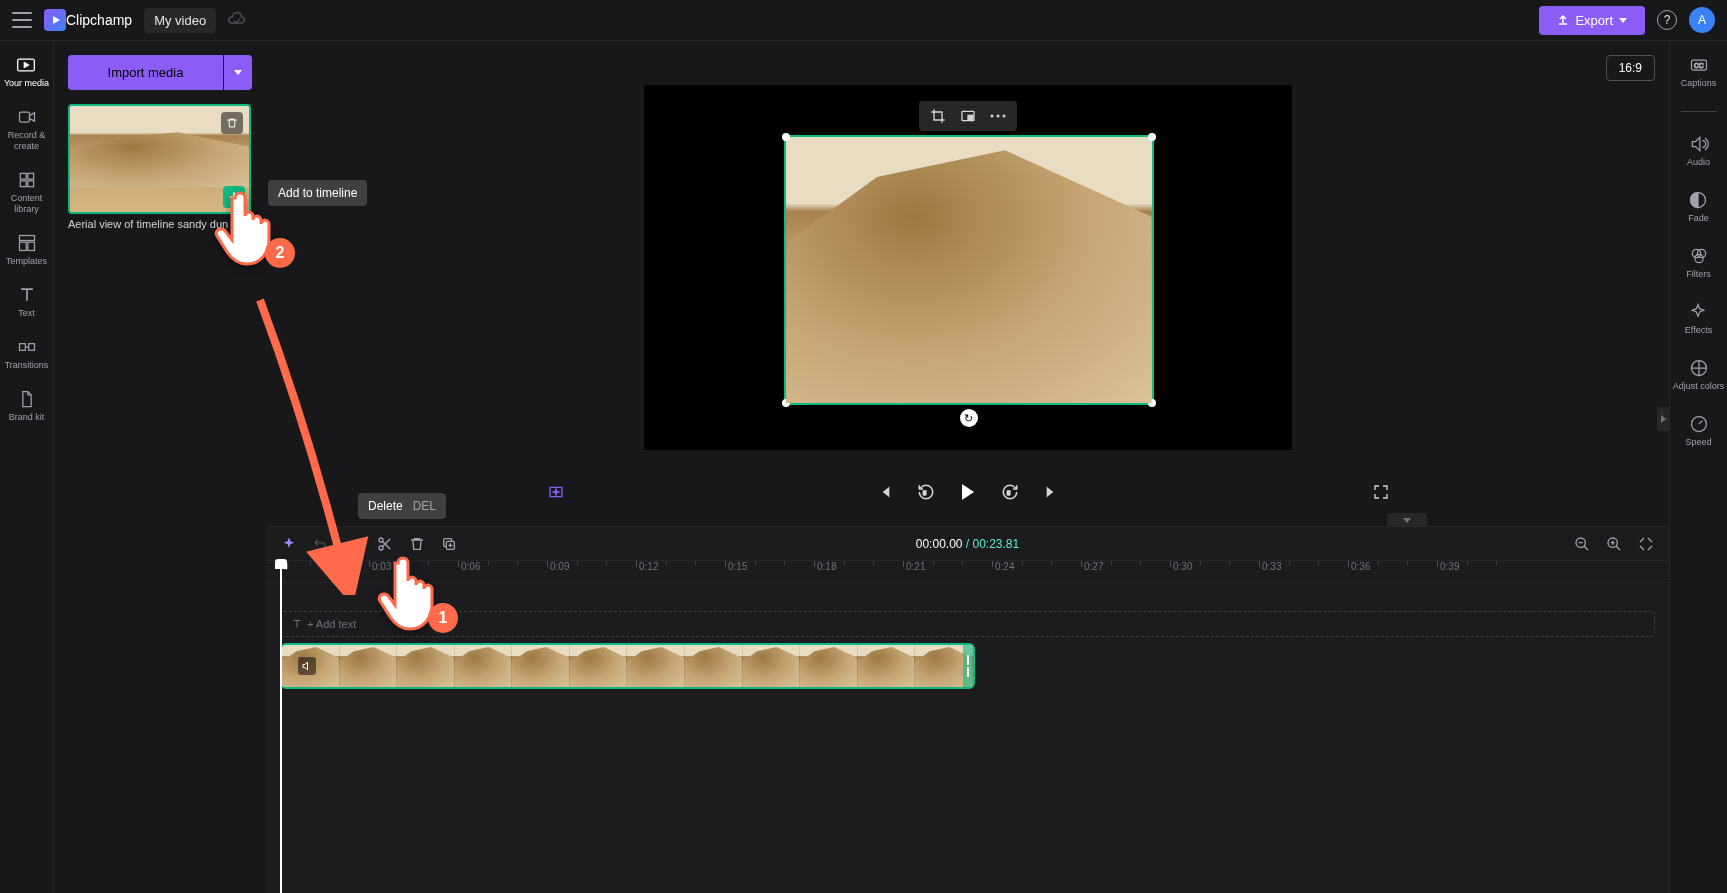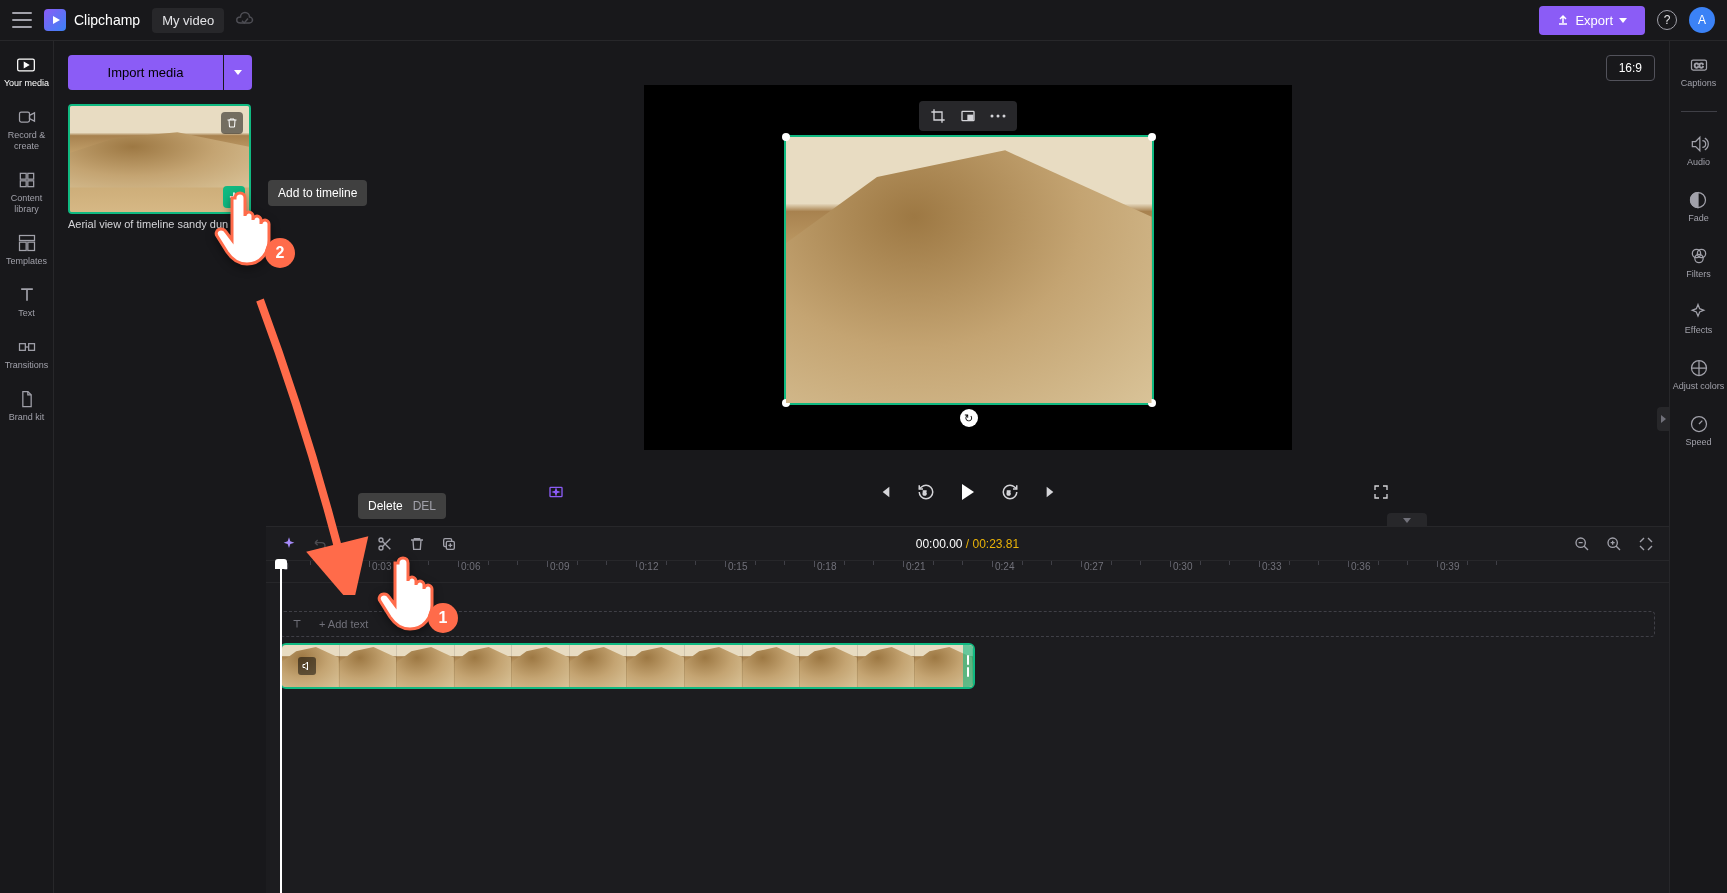--- a/index.html
+++ b/index.html
@@ -2,21 +2,21 @@
 <html><head>
 <meta charset="utf-8">
 <style>
 * { margin: 0; padding: 0; box-sizing: border-box; font-family: -apple-system, BlinkMacSystemFont, 'Segoe UI', sans-serif; }
 body { background: #18181b; color: #e4e4e7; overflow: hidden; width: 1727px; height: 893px; position: relative; }
 
 
 .header { height: 41px; background: #18181b; display: flex; align-items: center; padding: 0 12px; gap: 12px; border-bottom: 1px solid #27272a; }
 .hamburger { width: 20px; height: 16px; display: flex; flex-direction: column; justify-content: space-between; cursor: pointer; }
 .hamburger span { display: block; height: 2px; background: #a1a1aa; border-radius: 1px; }
-.logo-box { display: flex; align-items: center; gap: 8px; }
+.logo-box { display: flex; align-items: center; }
 .logo-icon { width: 22px; height: 22px; border-radius: 4px; background: linear-gradient(135deg, #8b5cf6, #3b82f6); display: flex; align-items: center; justify-content: center; }
 .logo-icon::after { content: ""; width: 0; height: 0; border-left: 7px solid white; border-top: 4px solid transparent; border-bottom: 4px solid transparent; margin-left: 2px; }
 .logo-text { font-size: 14px; color: #fff; font-weight: 500; }
 .project-name { font-size: 13px; color: #e4e4e7; padding: 5px 10px; background: #27272a; border-radius: 4px; }
 .saved-icon { width: 18px; height: 18px; opacity: 0.6; }
 .header-right { margin-left: auto; display: flex; align-items: center; gap: 12px; }
 .export-btn { background: #8b5cf6; color: #fff; padding: 7px 18px; border-radius: 4px; font-size: 13px; display: flex; align-items: center; gap: 6px; cursor: pointer; border: none; }
 .help-icon { width: 20px; height: 20px; border: 1.5px solid #a1a1aa; border-radius: 50%; display: flex; align-items: center; justify-content: center; font-size: 12px; cursor: pointer; }
 .avatar { width: 26px; height: 26px; border-radius: 50%; background: #3b82f6; color: #fff; display: flex; align-items: center; justify-content: center; font-size: 12px; font-weight: 500; }
 
@@ -81,37 +81,37 @@
 .timeline-collapse { position: absolute; top: 513px; right: 300px; width: 40px; height: 14px; background: #27272a; border-radius: 4px 4px 0 0; display: flex; align-items: center; justify-content: center; cursor: pointer; }
 .timeline-collapse::after { content: ""; width: 0; height: 0; border-left: 4px solid transparent; border-right: 4px solid transparent; border-top: 5px solid #71717a; }
 
 
 .timeline { position: absolute; top: 526px; left: 266px; right: 58px; bottom: 0; background: #1c1c1f; border-top: 1px solid #27272a; }
 .timeline-toolbar { height: 34px; display: flex; align-items: center; padding: 0 14px; gap: 14px; border-bottom: 1px solid #27272a; position: relative; }
 .tl-btn { width: 18px; height: 18px; display: flex; align-items: center; justify-content: center; cursor: pointer; color: #a1a1aa; }
 .tl-btn.disabled { opacity: 0.35; }
 .sparkle { color: #a78bfa; }
 .time-display { position: absolute; left: 50%; transform: translateX(-50%); font-size: 12px; color: #fff; }
-.time-display .dur { color: #eab308; }
+.time-display .dur { color: #5eead4; }
 .tl-right { margin-left: auto; display: flex; gap: 14px; }
 
 
 .ruler { height: 22px; position: relative; border-bottom: 1px solid #27272a; overflow: hidden; }
 .ruler-tick { position: absolute; top: 0; font-size: 10px; color: #71717a; }
 .ruler-tick::before { content: ""; position: absolute; left: 0; top: 0; width: 1px; height: 6px; background: #52525b; }
 .ruler-tick span { margin-left: 3px; }
 .minor-tick { position: absolute; top: 0; width: 1px; height: 4px; background: #3f3f46; }
 
 
 .playhead { position: absolute; top: 0; bottom: 0; width: 2px; background: #fff; z-index: 5; }
 .playhead::before { content: ""; position: absolute; top: -2px; left: -5px; width: 12px; height: 10px; background: #fff; border-radius: 3px 3px 0 0; }
 
 
 .tracks { position: relative; padding: 28px 0 0 0; }
-.track { height: 26px; margin: 0 14px 6px 14px; border: 1px dashed #3f3f46; border-radius: 4px; display: flex; align-items: center; padding: 0 10px; gap: 16px; font-size: 11px; color: #71717a; cursor: pointer; }
+.track { height: 26px; margin: 0 14px 6px 14px; border: 1px dashed #3f3f46; border-radius: 4px; display: flex; align-items: center; padding: 0 10px; gap: 4px; font-size: 11px; color: #71717a; cursor: pointer; }
 .clip-track { height: 46px; margin: 0 14px 6px 14px; position: relative; }
 .clip { position: absolute; left: 0; width: 695px; height: 46px; border: 2px solid #10b981; border-radius: 6px; background: #c4a472; overflow: hidden; display: flex; }
 .clip-frame { flex: 1; min-width: 57px; background: linear-gradient(180deg, #e8dcc2 0%, #e8dcc2 25%, #a8824f 28%, #c2a06a 45%, #d6b885 100%); border-right: 1px solid rgba(0,0,0,0.1); position: relative; }
 .clip-frame::after { content: ""; position: absolute; inset: 0; background: radial-gradient(ellipse at 35% 30%, #9d7843 0%, #c4a472 50%, #d9c398 100%); clip-path: polygon(0 40%, 25% 15%, 60% 5%, 100% 30%, 100% 100%, 0 100%); }
 .clip-handle { position: absolute; top: 0; bottom: 0; width: 10px; background: rgba(16,185,129,0.6); display: flex; flex-direction: column; align-items: center; justify-content: center; gap: 2px; cursor: ew-resize; }
 .clip-handle.left { left: 0; border-radius: 4px 0 0 4px; }
 .clip-handle.right { right: 0; border-radius: 0 4px 4px 0; }
 .clip-handle span { width: 2px; height: 10px; background: #fff; border-radius: 1px; }
 .clip-mute { position: absolute; left: 16px; top: 50%; transform: translateY(-50%); width: 18px; height: 18px; background: rgba(0,0,0,0.5); border-radius: 3px; display: flex; align-items: center; justify-content: center; cursor: pointer; z-index: 2; }
 

